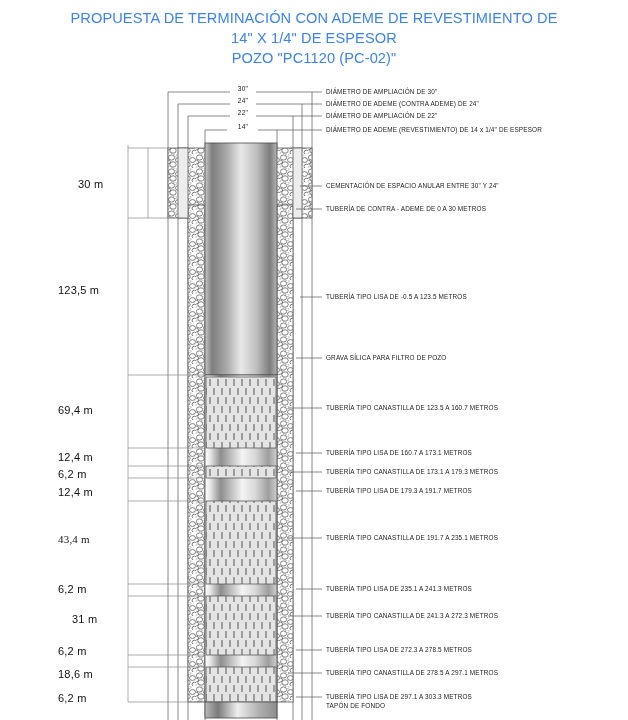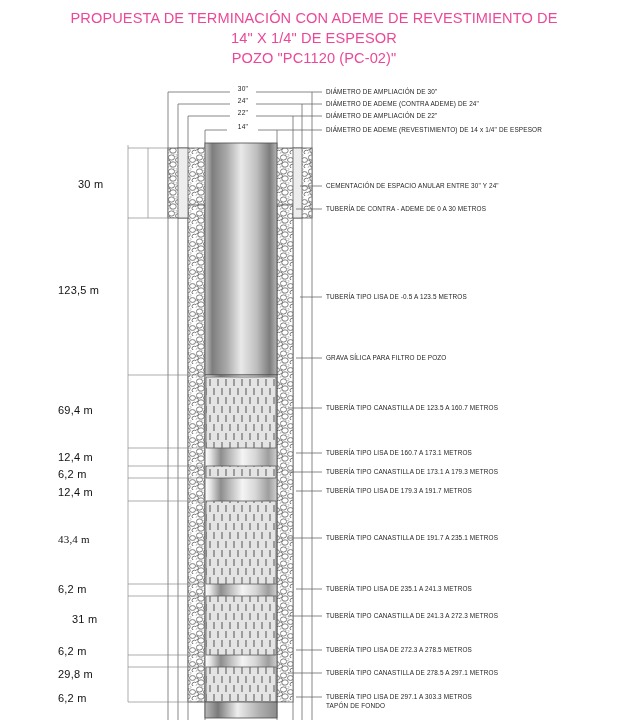--- a/index.html
+++ b/index.html
@@ -13,21 +13,21 @@
   }
   #diagram{position:absolute;left:0;top:0;width:628px;height:720px;}
 
   
   .title{
     position:absolute;left:0;top:0;width:628px;
     text-align:center;
     font-size:14.6px;
     line-height:20px;
     letter-spacing:0.1px;
-    color:#ec4899;
+    color:#3b82f6;
   }
   .title div{white-space:nowrap;}
 
   
   .ann{
     position:absolute;
     font-size:6.4px;
     line-height:8.5px;
     letter-spacing:0.15px;
     color:#1c1c1c;
@@ -260,14 +260,14 @@
 <div class="depthlbl" style="left:78px;top:178px;width:54px;">30 m</div>
 <div class="depthlbl" style="left:58px;top:265px;width:74px;margin-top:19px;">123,5 m</div>
 <div class="depthlbl" style="left:58px;top:404px;width:74px;">69,4 m</div>
 <div class="depthlbl" style="left:58px;top:451px;width:74px;">12,4 m</div>
 <div class="depthlbl" style="left:58px;top:468px;width:74px;">6,2 m</div>
 <div class="depthlbl" style="left:58px;top:486px;width:74px;">12,4 m</div>
 <div class="depthlbl" style="left:58px;top:533px;width:74px;font-family:Liberation Serif, serif;">43,4 m</div>
 <div class="depthlbl" style="left:58px;top:583px;width:74px;">6,2 m</div>
 <div class="depthlbl" style="left:72px;top:613px;width:74px;">31 m</div>
 <div class="depthlbl" style="left:58px;top:645px;width:74px;">6,2 m</div>
-<div class="depthlbl" style="left:58px;top:668px;width:74px;">29,8 m</div>
+<div class="depthlbl" style="left:58px;top:668px;width:74px;">18,6 m</div>
 <div class="depthlbl" style="left:58px;top:692px;width:74px;">6,2 m</div>
 
 </body></html>

